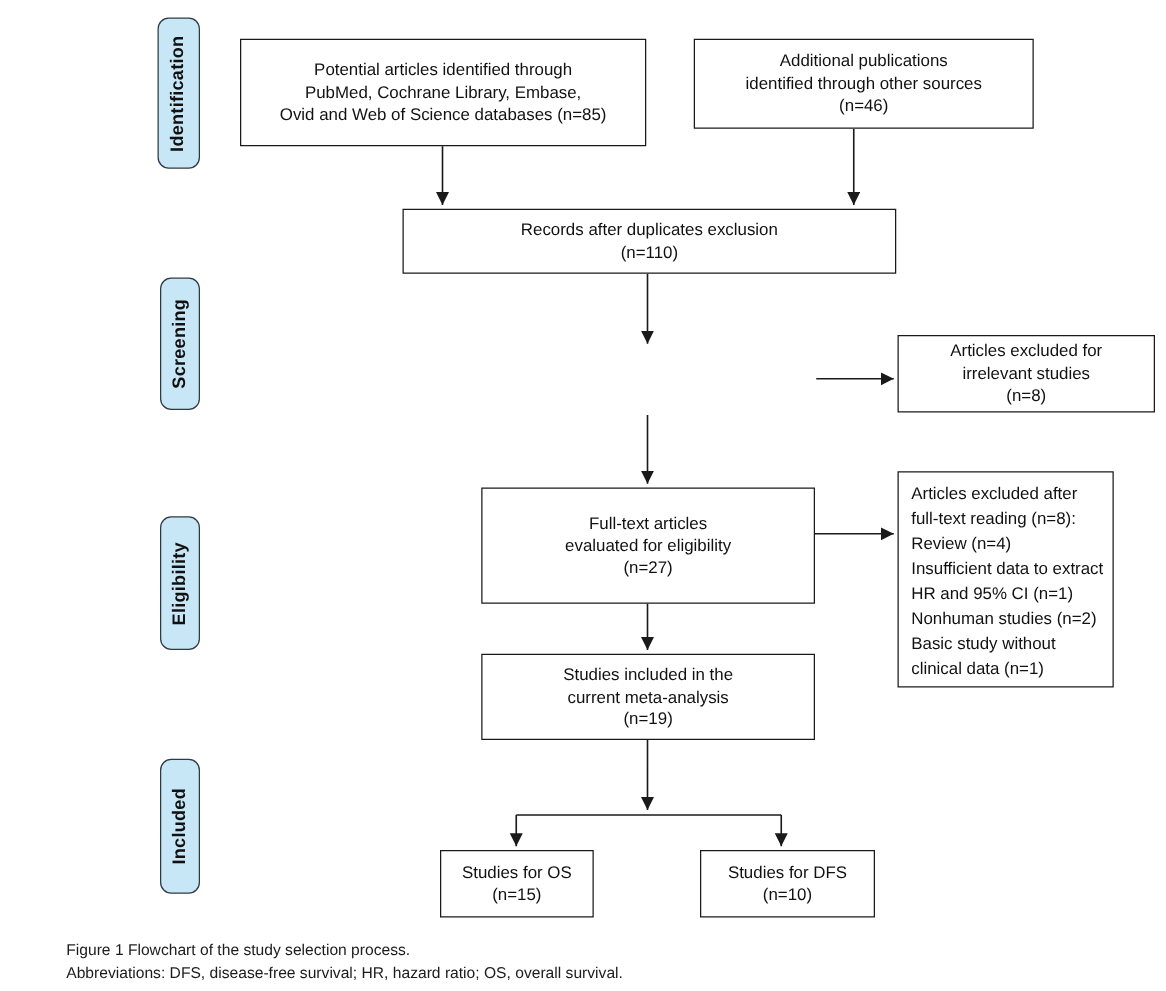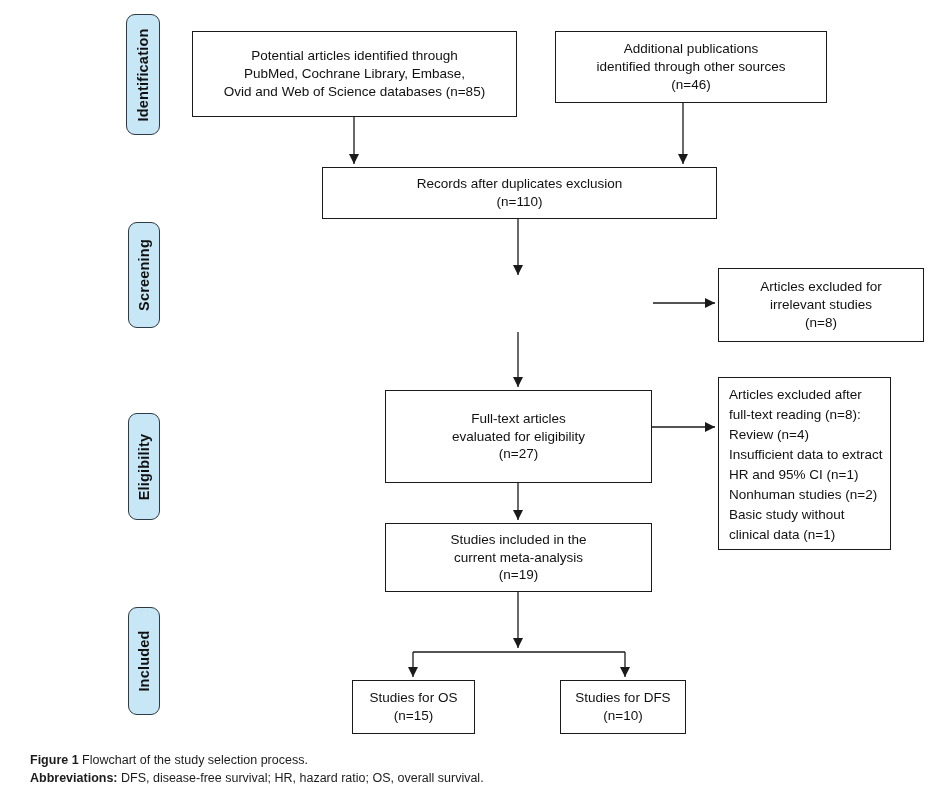--- a/index.html
+++ b/index.html
@@ -44,21 +44,21 @@
     transform:rotate(-90deg);
     white-space:nowrap;
     font-weight:bold;
     font-size:14.5px;
     letter-spacing:0.2px;
   }
   .caption{
     position:absolute;left:30px;top:751px;z-index:2;
     font-size:12.5px;line-height:18px;color:#1c1c1c;
   }
-  .caption b{font-weight:bold;}
+  .caption b{font-weight:normal;margin-left:23px;}
 </style>
 </head>
 <body>
 
 <div class="figure-canvas">
 
   <svg class="arrows" width="933" height="793" viewBox="0 0 933 793">
     <defs>
       <marker id="ah" markerWidth="9" markerHeight="9" refX="8" refY="4" orient="auto">
         <path d="M0,0 L8,4 L0,8 Z" fill="#1a1a1a"></path>
@@ -97,21 +97,21 @@
 Ovid and Web of Science databases (n=85)</div>
 
   <div class="flow-box" style="left:555px;top:31px;width:272px;height:72px">Additional publications
 identified through other sources
 (n=46)</div>
 
   <div class="flow-box" style="left:322px;top:167px;width:395px;height:52px">Records after duplicates exclusion
 (n=110)</div>
 
 
-  <div class="flow-box" style="left:718px;top:268px;width:206px;height:74px">Articles excluded for
+  <div class="flow-box" style="left:718px;top:268px;width:206px;height:62px">Articles excluded for
 irrelevant studies
 (n=8)</div>
 
   <div class="flow-box" style="left:385px;top:390px;width:267px;height:93px">Full-text articles
 evaluated for eligibility
 (n=27)</div>
 
   <div class="flow-box left-align" style="left:718px;top:377px;width:173px;height:173px">Articles excluded after
 full-text reading (n=8):
 Review (n=4)
@@ -121,21 +121,21 @@
 Basic study without
 clinical data (n=1)</div>
 
   <div class="flow-box" style="left:385px;top:523px;width:267px;height:69px">Studies included in the
 current meta-analysis
 (n=19)</div>
 
   <div class="flow-box" style="left:352px;top:680px;width:123px;height:54px">Studies for OS
 (n=15)</div>
 
-  <div class="flow-box" style="left:560px;top:680px;width:126px;height:54px">Studies for DFS
+  <div class="flow-box" style="left:560px;top:680px;width:140px;height:54px">Studies for DFS
 (n=10)</div>
 
   <div class="caption">
     <div><b>Figure 1</b><span> Flowchart of the study selection process.</span></div>
     <div><b>Abbreviations:</b><span> DFS, disease-free survival; HR, hazard ratio; OS, overall survival.</span></div>
   </div>
 
 </div>
 
 </body></html>

